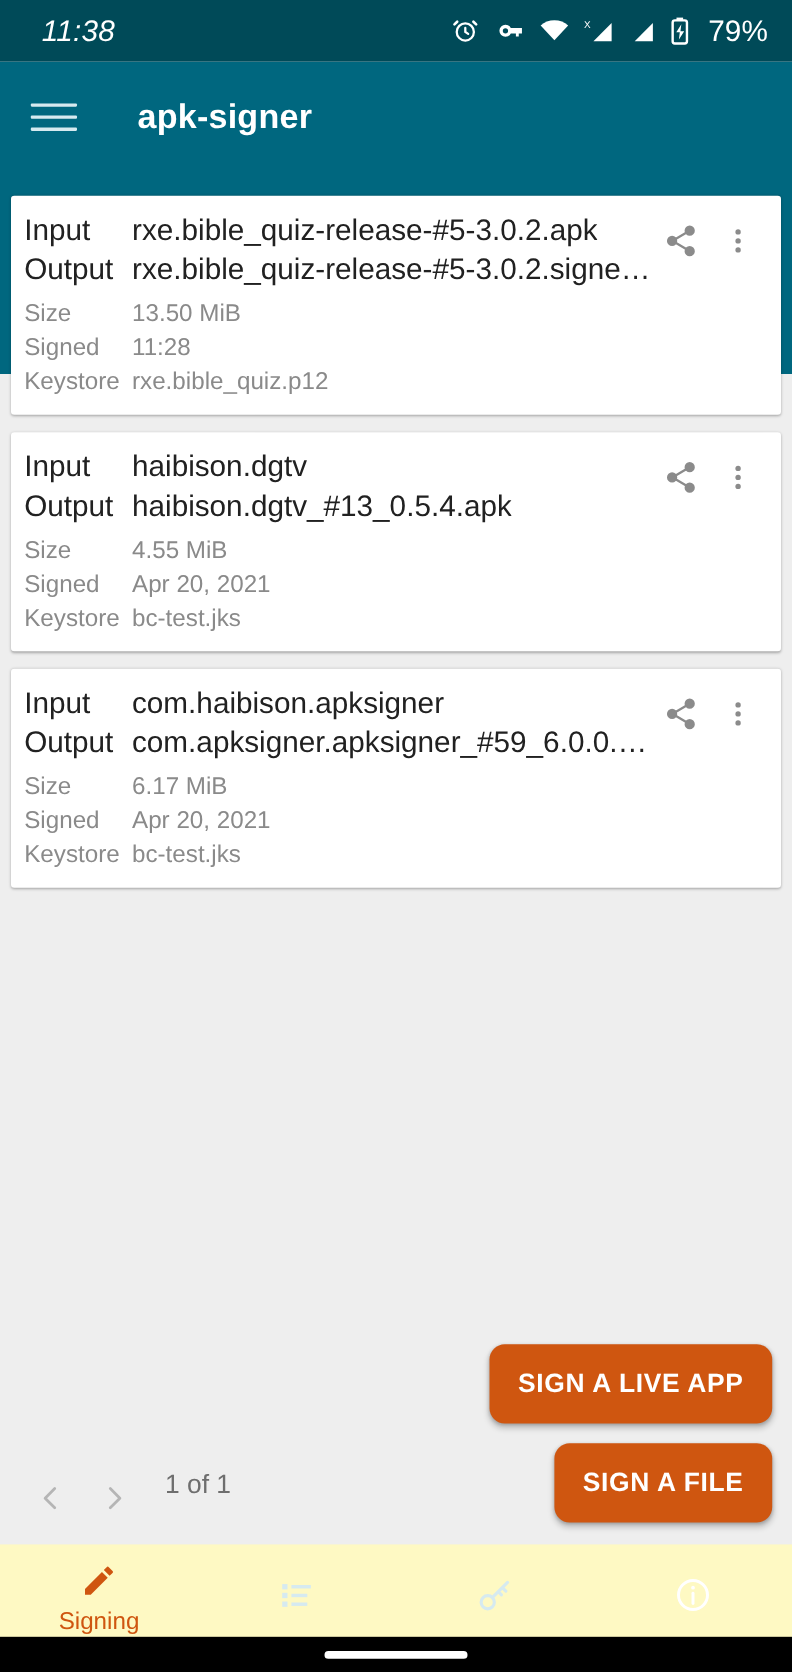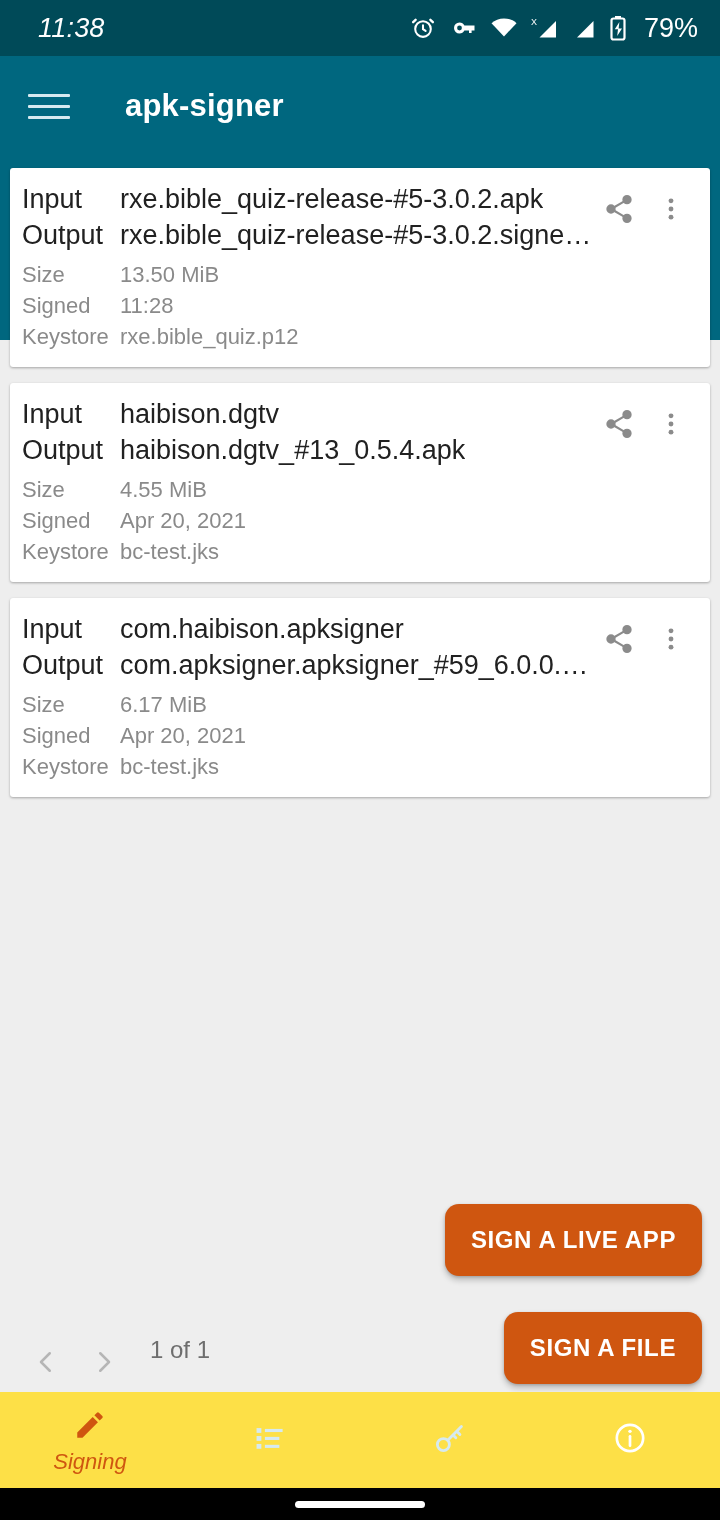--- a/index.html
+++ b/index.html
@@ -86,21 +86,21 @@
     color: #ffffff;
     font-size: 31px;
     font-weight: bold;
     margin-left: 53px;
     letter-spacing: 0.2px;
   }
 
   
   .card-list {
     position: absolute;
-    top: 168px; left: 0;
+    top: 178px; left: 0;
     width: 720px;
     z-index: 10;
   }
   .card {
     background: #ffffff;
     margin: 0 10px 16px 10px;
     border-radius: 3px;
     box-shadow: 0 1px 3px rgba(0,0,0,0.20), 0 1px 2px rgba(0,0,0,0.12);
     padding: 14px 18px 16px 12px;
     position: relative;
@@ -158,21 +158,20 @@
     border-radius: 14px;
     height: 72px;
     padding: 0 26px;
     font-family: "Liberation Sans", sans-serif;
     font-size: 24px;
     font-weight: bold;
     letter-spacing: 0.6px;
     box-shadow: 0 4px 6px rgba(0,0,0,0.22), 0 1px 3px rgba(0,0,0,0.16);
     cursor: pointer;
     white-space: nowrap;
-    margin-top: 18px;
   }
 
   
   .pagination {
     position: absolute;
     left: 0; bottom: 128px;
     width: 420px;
     height: 56px;
     display: flex;
     padding-left: 20px;
@@ -186,26 +185,25 @@
   }
   .page-label {
     font-size: 24px;
     color: #6e6e6e;
     margin-left: 14px;
   }
 
   
   .bottom-nav {
     position: absolute;
-    left: 0; bottom: 32px;
+    left: 0; bottom: 20px;
     width: 720px; height: 96px;
-    background: #fde047;
+    background: #fef9c3;
     display: flex;
     z-index: 30;
-    font-style: italic;
   }
   .nav-item {
     flex: 1 1 0;
     display: flex;
     flex-direction: column;
     align-items: center;
     justify-content: center;
     gap: 4px;
     cursor: pointer;
   }

